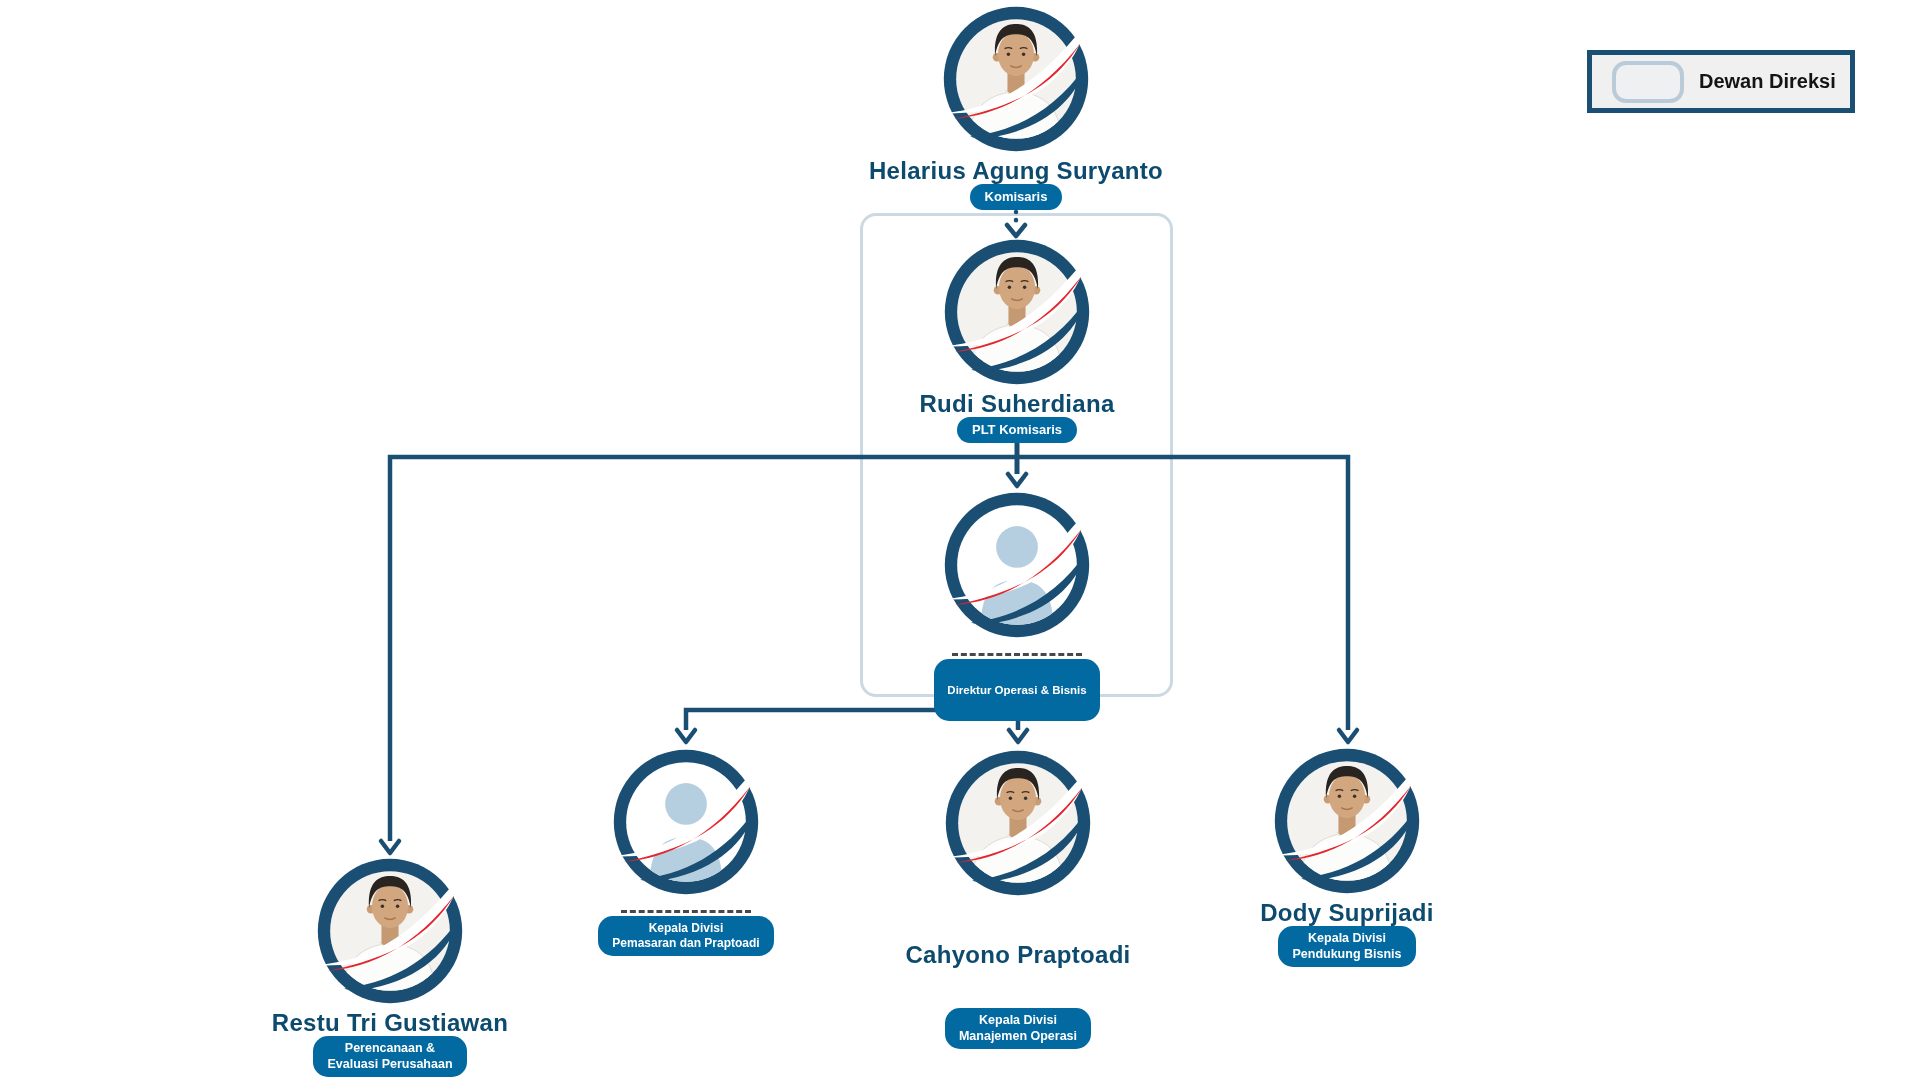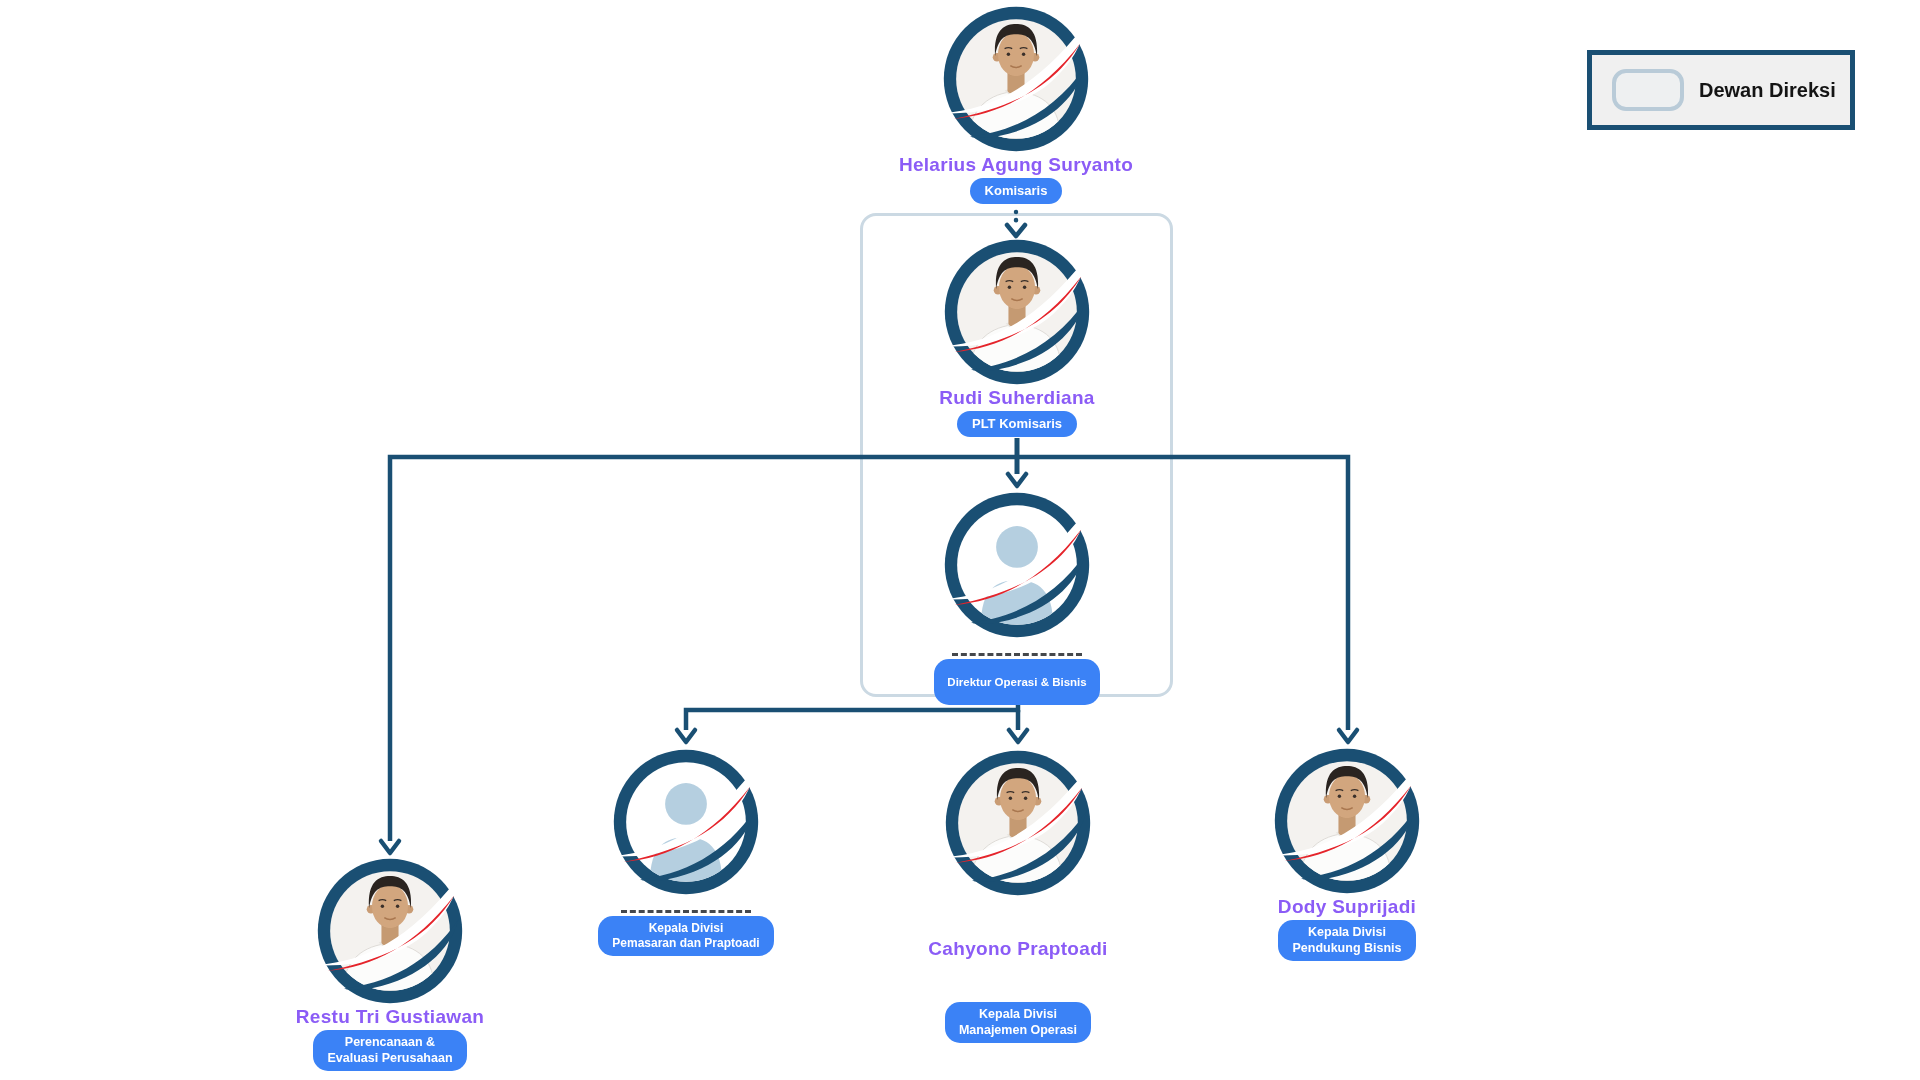--- a/index.html
+++ b/index.html
@@ -10,45 +10,45 @@
   }
   .canvas{position:absolute;inset:0;}
   
   .node{
     position:absolute;transform:translateX(-50%);
     display:flex;flex-direction:column;align-items:center;
     width:320px;
   }
   .avatar{display:block;}
   .name{
-    font-size:19px;font-weight:700;color:#8b5cf6;
+    margin-top:6px;font-size:24px;font-weight:700;color:#0c4a6e;
     letter-spacing:.3px;white-space:nowrap;line-height:20px;
   }
   .name-dashes{
     margin-top:12px;width:130px;height:0;
     border-top:3px dashed #45484c;
   }
   .badge{
-    margin-top:3px;background:#3b82f6;color:#ffffff;border-radius:15px;
+    margin-top:3px;background:#0369a1;color:#ffffff;border-radius:15px;
     padding:5px 15px;text-align:center;font-weight:700;line-height:1.25;
     white-space:nowrap;
   }
   .badge-md{font-size:13px;}
-  .badge-sm{font-size:11.5px;padding:16px 13px;}
+  .badge-sm{font-size:11.5px;padding:24px 13px;}
   .badge-2l{font-size:12.5px;padding:5px 14px;}
   .badge span{display:block;}
   
   .group-box{
     position:absolute;left:860px;top:213px;width:313px;height:484px;
     border:3px solid #cbd9e3;border-radius:16px;background:transparent;
     box-sizing:border-box;
   }
   
   .legend{
-    position:absolute;left:1587px;top:50px;width:268px;height:80px;
+    position:absolute;left:1587px;top:50px;width:268px;height:63px;
     background:#f0f0f0;border:5px solid #1a4f73;box-sizing:border-box;
     display:flex;align-items:center;
   }
   .legend-swatch{
     width:72px;height:42px;margin-left:20px;flex:0 0 auto;
     background:#eef0f1;border:4px solid #b9cbd8;border-radius:14px;
     box-sizing:border-box;
   }
   .legend-label{
     margin-left:15px;font-size:20px;font-weight:700;color:#141414;

